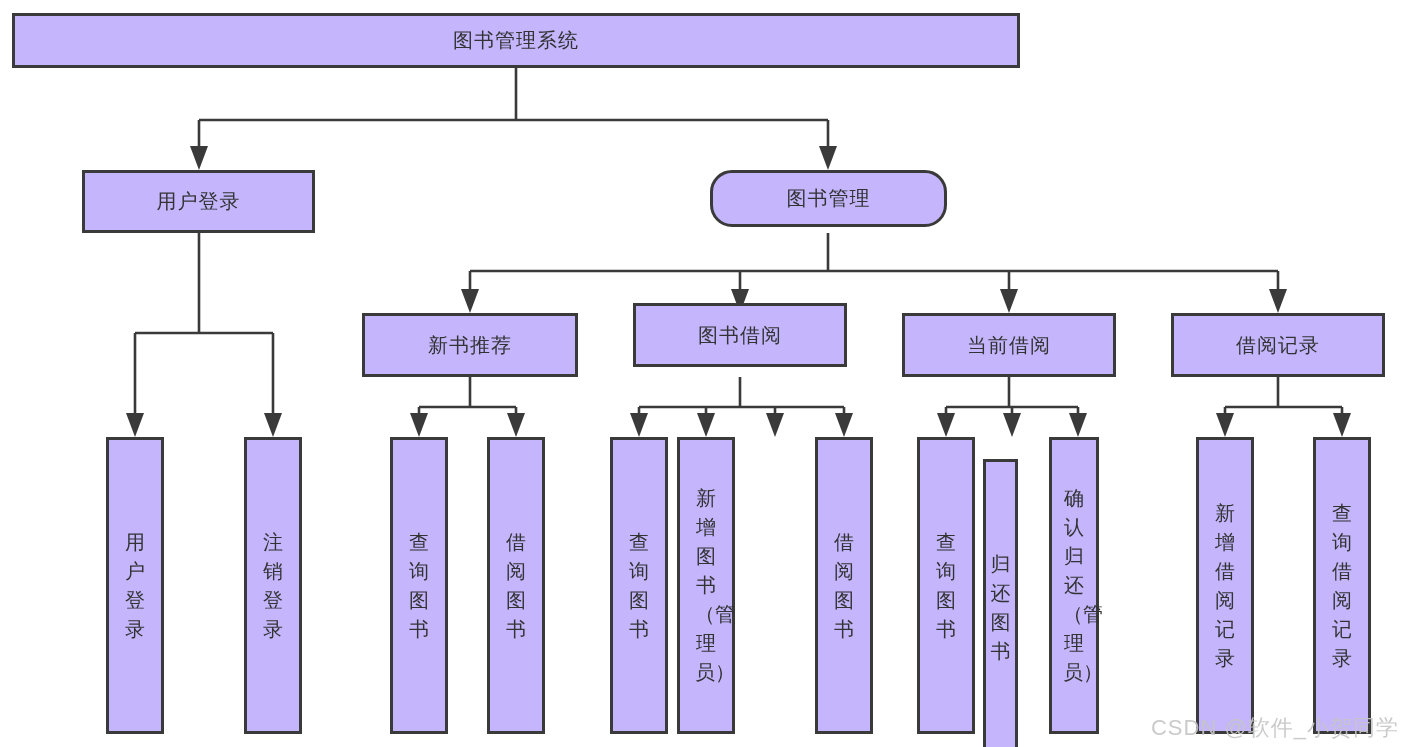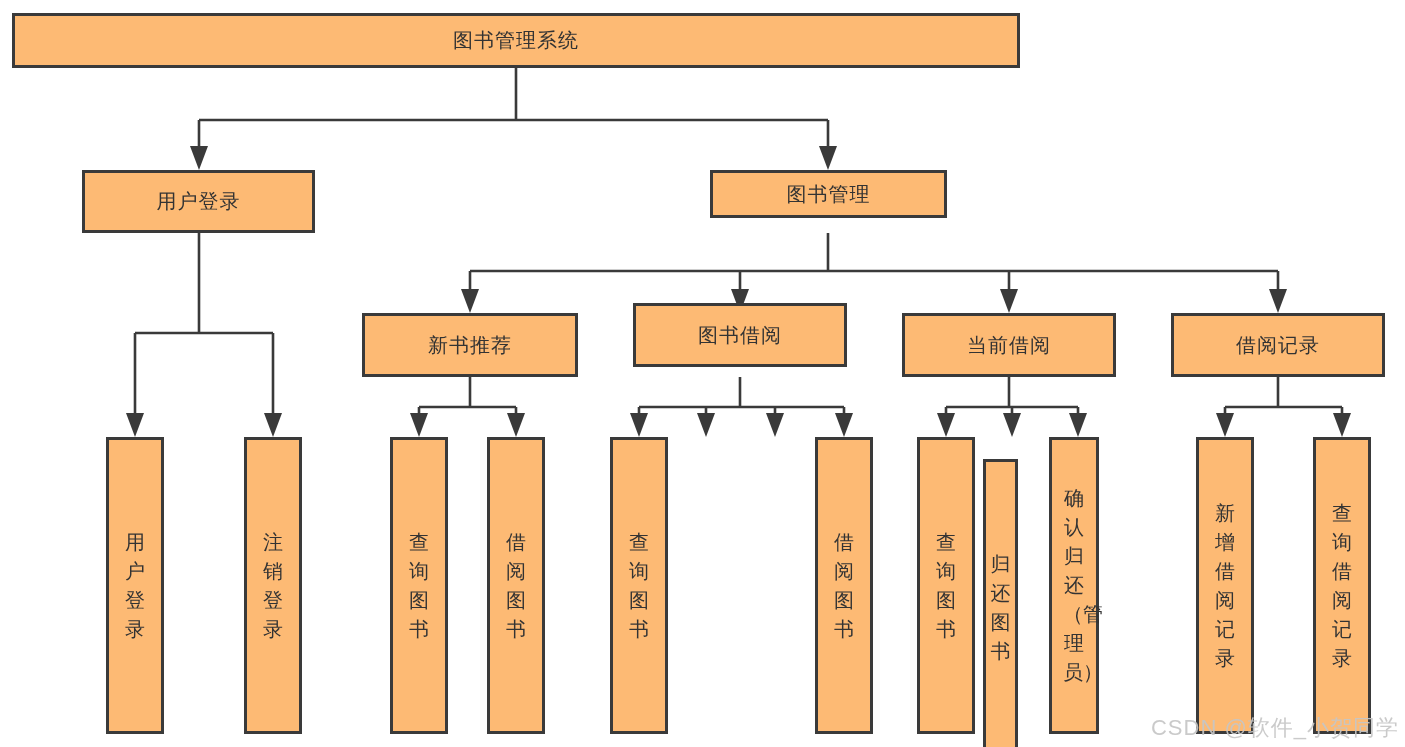--- a/index.html
+++ b/index.html
@@ -13,21 +13,21 @@
   }
   #wires {
     position: absolute;
     left: 0; top: 0;
     width: 1405px; height: 747px;
   }
   .box {
     position: absolute;
     box-sizing: border-box;
     border: 3px solid #3a3a3a;
-    background: #fdba74;
+    background: #c4b5fd;
     display: flex;
     align-items: center;
     justify-content: center;
     color: #333333;
   }
   .box .lbl {
     font-size: 20px;
     letter-spacing: 1px;
     white-space: nowrap;
   }
@@ -99,21 +99,21 @@
     </g>
   </svg>
 
   <div class="box" style="left:12px; top:13px; width:1008px; height:55px;">
     <span class="lbl">图书管理系统</span>
   </div>
 
   <div class="box" style="left:82px; top:170px; width:233px; height:63px;">
     <span class="lbl">用户登录</span>
   </div>
-  <div class="box" style="left:710px; top:170px; width:237px; height:48px;">
+  <div class="box" style="left:710px; top:170px; width:237px; height:57px;border-radius:22px;">
     <span class="lbl">图书管理</span>
   </div>
 
   <div class="box" style="left:362px; top:313px; width:216px; height:64px;justify-content:center;">
     <span class="lbl">新书推荐</span>
   </div>
   <div class="box" style="left:633px; top:303px; width:214px; height:64px;">
     <span class="lbl">图书借阅</span>
   </div>
   <div class="box" style="left:1171px; top:313px; width:214px; height:64px;">
@@ -133,20 +133,23 @@
   <div class="box vert" style="left:390px; top:437px; width:58px; height:297px;">
     <span class="lbl">查询图书</span>
   </div>
   <div class="box vert" style="left:487px; top:437px; width:58px; height:297px;">
     <span class="lbl">借阅图书</span>
   </div>
 
   <div class="box vert" style="left:610px; top:437px; width:58px; height:297px;">
     <span class="lbl">查询图书</span>
   </div>
+  <div class="box vert" style="left:677px; top:437px; width:58px; height:297px;">
+    <span class="lbl">新增图书（管理员）</span>
+  </div>
   <div class="box vert" style="left:815px; top:437px; width:58px; height:297px;">
     <span class="lbl">借阅图书</span>
   </div>
 
   <div class="box vert" style="left:917px; top:437px; width:58px; height:297px;">
     <span class="lbl">查询图书</span>
   </div>
   <div class="box vert" style="left:983px; top:459px; width:35px; height:297px;">
     <span class="lbl">归还图书</span>
   </div>

